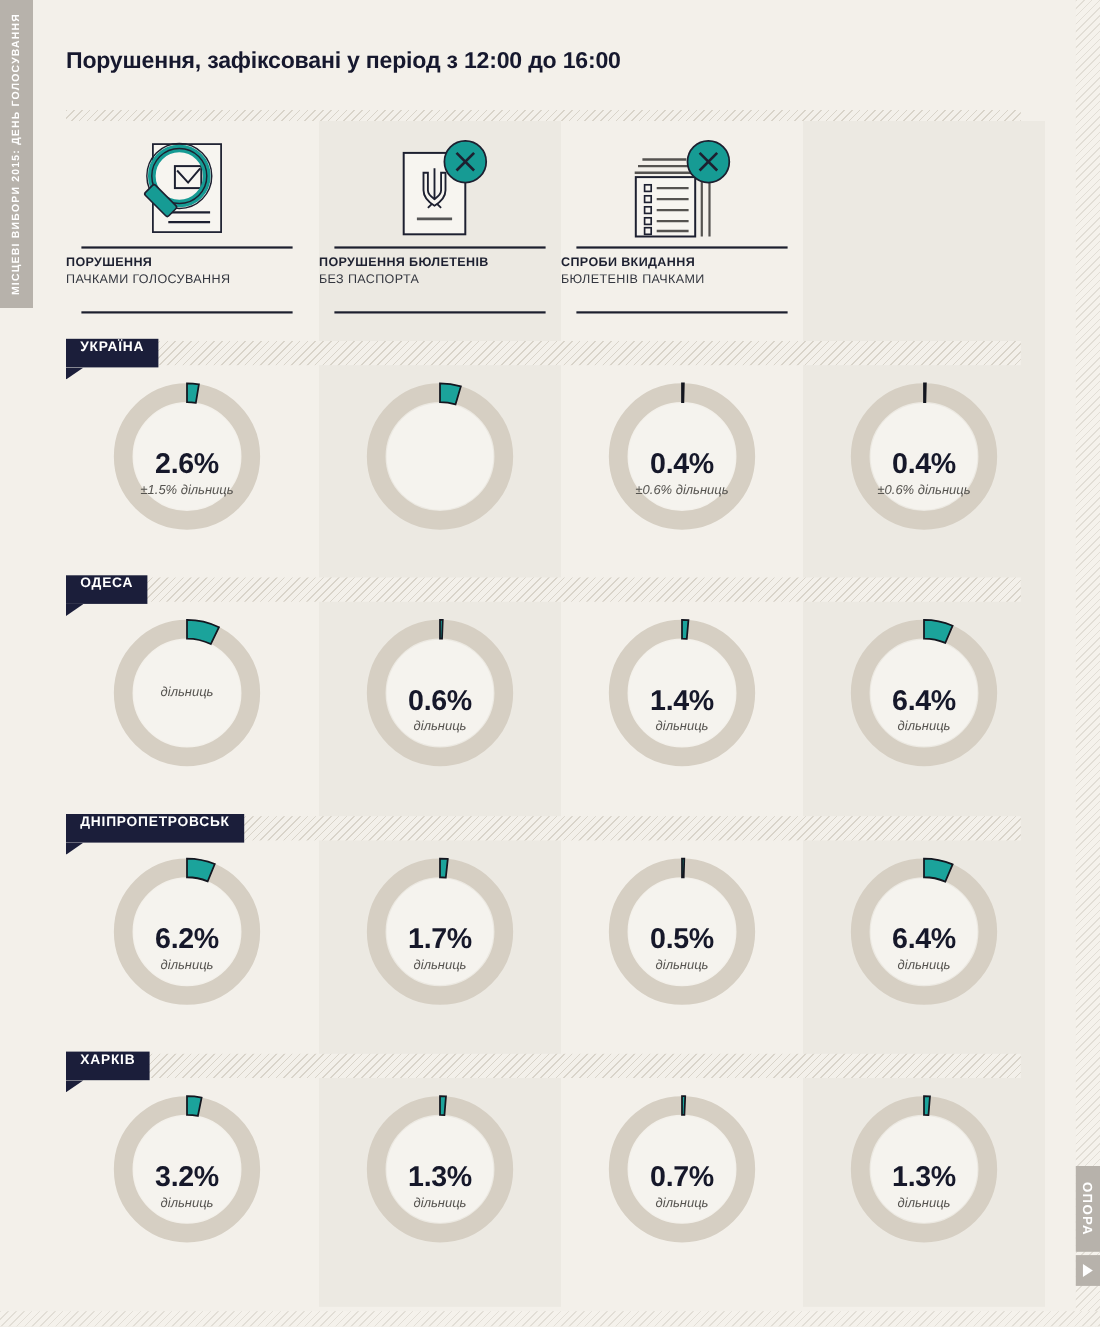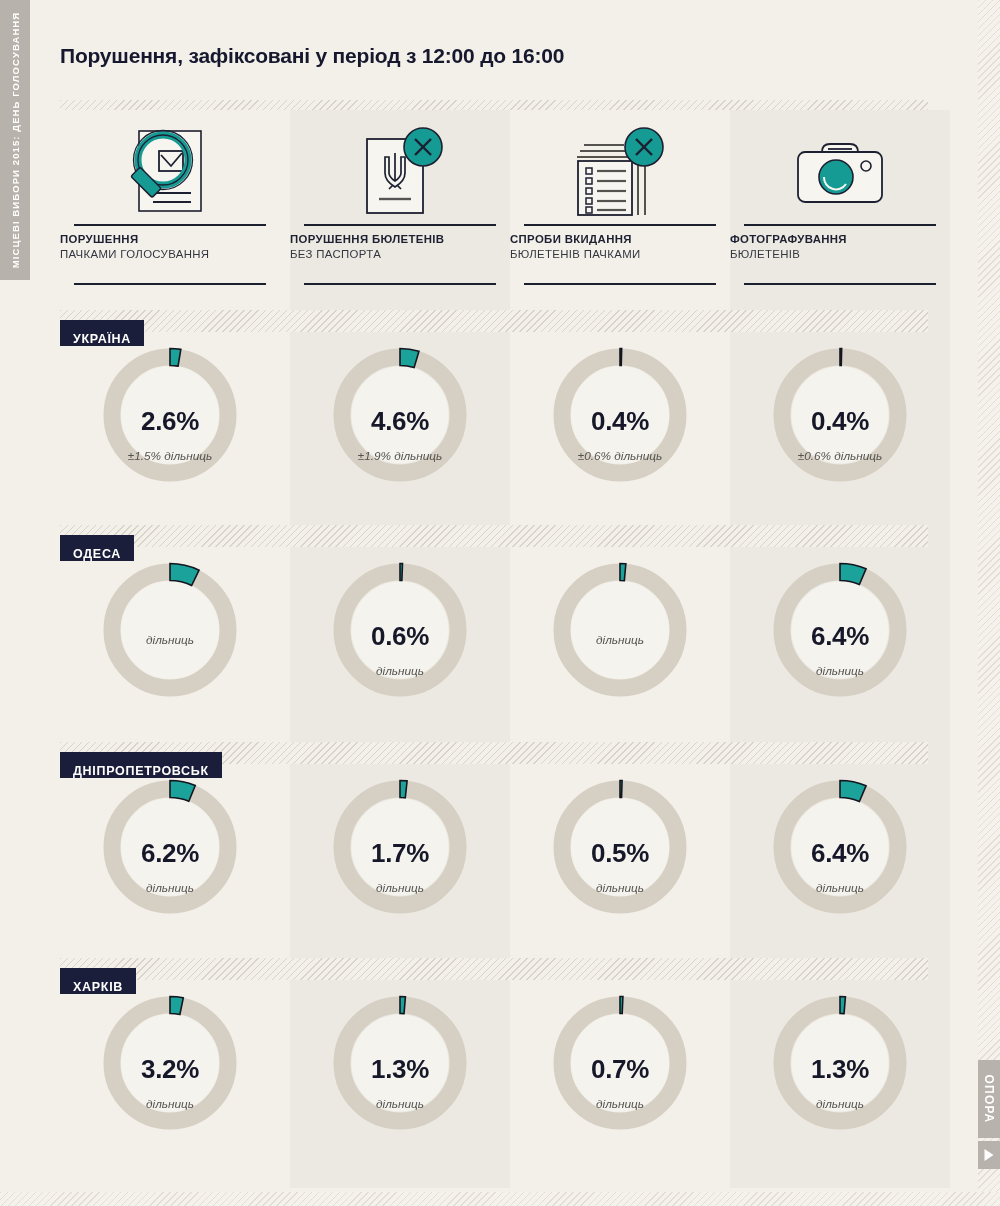--- a/index.html
+++ b/index.html
@@ -80,44 +80,43 @@
   
   .row{position:absolute;left:0;width:1000px;}
   .band{
     position:absolute;left:60px;top:0;width:868px;height:22px;
     background:repeating-linear-gradient(135deg,#d9d4ca 0 1px,#f3f0ea 1px 5px);
   }
   .badge{
     position:absolute;left:60px;top:-2px;height:26px;
     background:#1b1e3a;color:#fff;
     font-size:12.5px;font-weight:bold;letter-spacing:0.7px;
-    padding:0 13px;display:flex;align-items:flex-end;
+    padding:0 13px;display:flex;align-items:flex-start;
     z-index:4;
-    margin-top:12px;
   }
   .badge-tail{
     position:absolute;left:60px;top:24px;width:16px;height:11px;
     background:#1b1e3a;
     clip-path:polygon(0 0,100% 0,0 100%);
     z-index:4;
   }
 
   .donut-row{position:absolute;left:60px;top:26px;width:880px;height:185px;}
   .dcell{position:absolute;top:0;width:220px;height:185px;}
   .dcell.i0{left:0;}
   .dcell.i1{left:230px;}
   .dcell.i2{left:450px;}
   .dcell.i3{left:670px;}
   .dcell svg{position:absolute;left:50%;top:4px;transform:translateX(-50%);}
   .dtext{
     position:absolute;left:0;top:70px;width:220px;text-align:center;
     pointer-events:none;
   }
   .dval{display:block;font-size:26px;font-weight:bold;color:#16182a;letter-spacing:-0.3px;}
-  .dsub{display:block;font-size:11.8px;font-style:italic;color:#55534f;margin-top:12px;}
+  .dsub{display:block;font-size:11.8px;font-style:italic;color:#55534f;margin-top:1px;}
 
   
   .opora{
     position:absolute;right:0;top:1060px;width:22px;height:78px;
     background:#b7b2ab;
   }
   .opora .vtext{
     position:absolute;left:50%;top:50%;
     transform:translate(-50%,-50%) rotate(90deg);
     white-space:nowrap;color:#fff;font-size:12px;font-weight:bold;letter-spacing:1.2px;
@@ -232,38 +231,20 @@
         </svg>
       </div>
       <div class="hrule top"></div>
       <div class="hlabel">
         <span class="l1">СПРОБИ ВКИДАННЯ</span>
         <span class="l2">БЮЛЕТЕНІВ ПАЧКАМИ</span>
       </div>
       <div class="hrule bot"></div>
     </div>
 
-    <div class="hcol i3">
-      <div class="icon-box">
-        <svg width="112" height="86" viewBox="0 0 112 86">
-          <path d="M38 22 q0-8 8-8 h20 q8 0 8 8 z" fill="#f7f5f0" stroke="#1d2030" stroke-width="1.8"></path>
-          <line x1="44" y1="19" x2="68" y2="19" stroke="#1d2030" stroke-width="1.8"></line>
-          <rect x="14" y="22" width="84" height="50" rx="7" fill="#f7f5f0" stroke="#1d2030" stroke-width="1.8"></rect>
-          <circle cx="52" cy="47" r="17" fill="#169b94" stroke="#1d2030" stroke-width="1.6"></circle>
-          <path d="M40 47 a12 12 0 0 0 22 7" fill="none" stroke="#f7f5f0" stroke-width="2"></path>
-          <circle cx="82" cy="36" r="5" fill="#f7f5f0" stroke="#1d2030" stroke-width="1.6"></circle>
-        </svg>
-      </div>
-      <div class="hrule top"></div>
-      <div class="hlabel">
-        <span class="l1">ФОТОГРАФУВАННЯ</span>
-        <span class="l2">БЮЛЕТЕНІВ</span>
-      </div>
-      <div class="hrule bot"></div>
-    </div>
 
   </div>
 
   <div id="rows-host">
       <div class="row" style="top: 310px;">
         <div class="band"></div>
         <div class="badge-tail"></div>
         <div class="badge">
           <span>УКРАЇНА</span>
         </div>
@@ -278,24 +259,20 @@
               <span class="dval">2.6%</span>
               <span class="dsub">±1.5% дільниць</span>
             </div>
           </div>
           <div class="dcell i1">
             <svg width="150" height="150" viewBox="0 0 150 150">
               <circle cx="75" cy="75" r="48.5" fill="#f5f3ee"></circle>
               <circle cx="75" cy="75" r="58" fill="none" stroke="#d6cfc3" stroke-width="17"></circle>
               <path d="M 75 8.5 A 66.5 66.5 0 0 1 93.9537809542534 11.258301030344505 L 89.10845349226382 27.553171443639897 A 49.5 49.5 0 0 0 75 25.5 Z" fill="#1ba39b" stroke="#14161f" stroke-width="1.6" stroke-linejoin="miter"></path>
             </svg>
-            <div class="dtext">
-              <span class="dval">4.6%</span>
-              <span class="dsub">±1.9% дільниць</span>
-            </div>
           </div>
           <div class="dcell i2">
             <svg width="150" height="150" viewBox="0 0 150 150">
               <circle cx="75" cy="75" r="48.5" fill="#f5f3ee"></circle>
               <circle cx="75" cy="75" r="58" fill="none" stroke="#d6cfc3" stroke-width="17"></circle>
               <path d="M 75 8.5 A 66.5 66.5 0 0 1 76.67115134698194 8.521001412660553 L 76.2439397244452 25.515632630476652 A 49.5 49.5 0 0 0 75 25.5 Z" fill="#1ba39b" stroke="#14161f" stroke-width="1.6" stroke-linejoin="miter"></path>
             </svg>
             <div class="dtext">
               <span class="dval">0.4%</span>
               <span class="dsub">±0.6% дільниць</span>
@@ -342,20 +319,21 @@
               <span class="dsub">дільниць</span>
             </div>
           </div>
           <div class="dcell i2">
             <svg width="150" height="150" viewBox="0 0 150 150">
               <circle cx="75" cy="75" r="48.5" fill="#f5f3ee"></circle>
               <circle cx="75" cy="75" r="58" fill="none" stroke="#d6cfc3" stroke-width="17"></circle>
               <path d="M 75 8.5 A 66.5 66.5 0 0 1 80.84210457062441 8.757114991979023 L 79.34863422926179 25.69138634741296 A 49.5 49.5 0 0 0 75 25.5 Z" fill="#1ba39b" stroke="#14161f" stroke-width="1.6" stroke-linejoin="miter"></path>
             </svg>
             <div class="dtext">
+              <span class="dval">1.4%</span>
               <span class="dsub">дільниць</span>
             </div>
           </div>
           <div class="dcell i3">
             <svg width="150" height="150" viewBox="0 0 150 150">
               <circle cx="75" cy="75" r="48.5" fill="#f5f3ee"></circle>
               <circle cx="75" cy="75" r="58" fill="none" stroke="#d6cfc3" stroke-width="17"></circle>
               <path d="M 75 8.5 A 66.5 66.5 0 0 1 101.02634884467396 13.804582150169622 L 94.37299650844152 29.448523555389414 A 49.5 49.5 0 0 0 75 25.5 Z" fill="#1ba39b" stroke="#14161f" stroke-width="1.6" stroke-linejoin="miter"></path>
             </svg>
             <div class="dtext">

